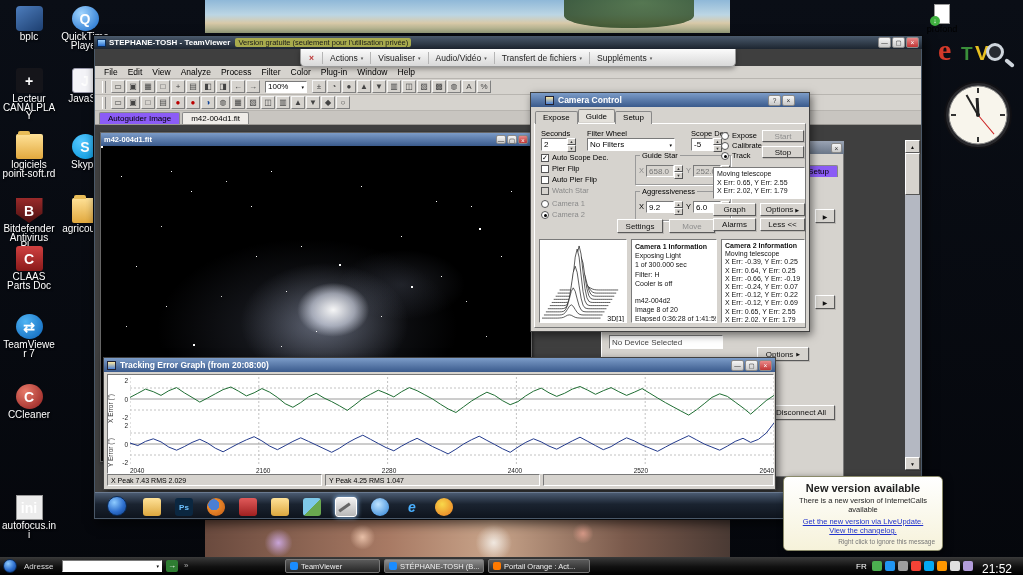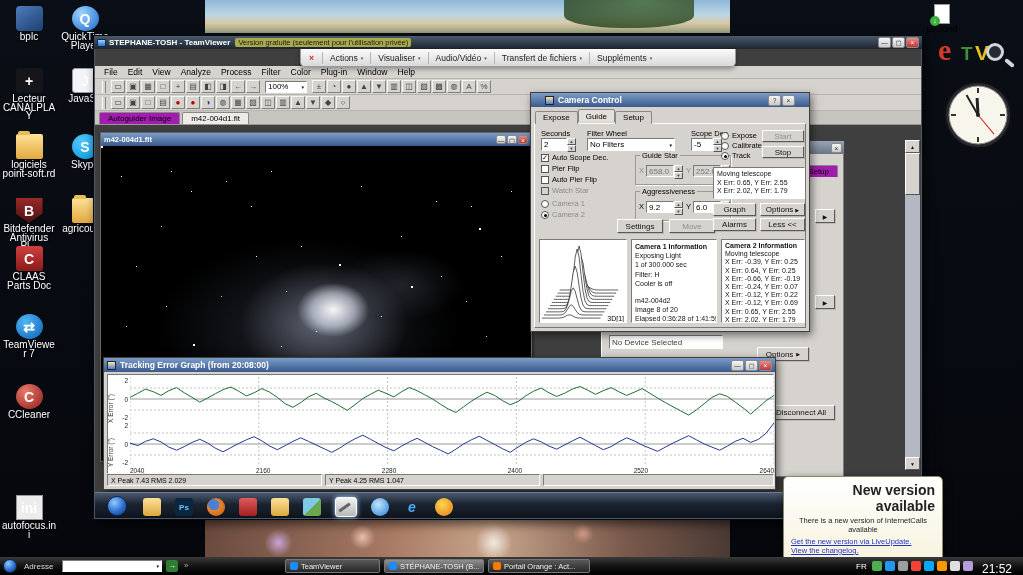--- a/index.html
+++ b/index.html
@@ -53,21 +53,21 @@
 .spinv{position:absolute;width:9px;display:flex;flex-direction:column}
 .spinv span{flex:1;background:#d6d3ce;border:1px solid;border-color:#fff #555 #555 #fff;font-size:4px;line-height:5px;text-align:center;color:#333}
 
 .mi{padding:0 5px;cursor:pointer}
 .tbrow{background:#d6d3ce;display:flex;align-items:center;gap:2px;padding-left:4px;border-bottom:1px solid #b8b5b0}
 .grip{width:4px;height:12px;border-left:1px solid #fff;border-right:1px solid #888;margin:0 3px}
 .tgrp{display:flex;gap:1px}
 .ti{width:14px;height:13px;background:#d6d3ce;border:1px solid;border-color:#f5f5f5 #808080 #808080 #f5f5f5;font-size:8px;display:flex;align-items:center;justify-content:center;color:#444;cursor:pointer}
 .ti.red{color:#b00}
 .ti.blue{color:#149}
-.doctab{padding:1px 8px;background:#a21caf;border:1px solid #888;border-bottom:none;font-size:8px;border-radius:2px 2px 0 0;cursor:pointer;white-space:nowrap}
+.doctab{padding:1px 8px;background:#8b5cf6;border:1px solid #888;border-bottom:none;font-size:8px;border-radius:2px 2px 0 0;cursor:pointer;white-space:nowrap}
 .doctab.active{background:#efece8}
 .ctab{padding:1px 7px;background:#d6d3ce;border:1px solid #888;border-bottom:none;font-size:8px;border-radius:2px 2px 0 0;position:relative;top:2px;cursor:pointer}
 .ctab.active{top:0;padding-top:2px;background:#e3e0da;z-index:2}
 
 .nebula{position:absolute;inset:0;background:
  radial-gradient(ellipse 48px 36px at 54% 52%, rgba(255,255,255,.95), rgba(235,240,255,.55) 45%, transparent 75%),
  radial-gradient(ellipse 120px 85px at 52% 56%, rgba(190,200,225,.4), transparent 70%),
  radial-gradient(ellipse 200px 120px at 48% 58%, rgba(120,130,160,.28), transparent 75%),
  radial-gradient(ellipse 90px 50px at 70% 44%, rgba(150,160,190,.18), transparent 70%)}
 .stars{position:absolute;left:0;top:0;width:1px;height:1px;background:#fff;box-shadow:20px 30px #fff,60px 80px #ddd,90px 45px #fff,120px 150px #ccc,150px 60px #fff,180px 200px #eee,200px 100px #fff,230px 250px #ddd,260px 40px #fff,280px 170px #eee,300px 90px #fff,320px 220px #ddd,340px 130px #fff,355px 280px #eee,370px 60px #fff,385px 190px #ddd,400px 110px #fff,415px 260px #eee,50px 250px #ddd,80px 300px #fff,110px 220px #eee,140px 280px #fff,25px 180px #ddd,35px 120px #fff,65px 160px #eee,95px 260px #fff,125px 35px #ddd,155px 110px #fff,185px 145px #eee,215px 185px #fff,245px 215px #ddd,275px 245px #fff,305px 275px #eee,335px 55px #fff,365px 155px #ddd,395px 235px #fff,410px 45px #eee,170px 25px #fff,250px 300px #ddd,70px 25px #eee}
@@ -99,22 +99,22 @@
 .tbtn.active{background:linear-gradient(#8f8f8f,#474747)}
 .bico{width:8px;height:8px;border-radius:2px;flex:none}
 .tray{position:absolute;left:872px;top:4px;display:flex;gap:3px}
 .tri{width:10px;height:10px;border-radius:2px;cursor:pointer}
 
 .tvi{padding:0 7px;display:flex;align-items:center;gap:3px;cursor:pointer;white-space:nowrap}
 .car{font-size:5px;color:#555}
 .sep{width:1px;height:12px;background:#b5b5b5;flex:none}
 
 .balloon{background:linear-gradient(#ffffff,#f6f2da);border:1px solid #8a8a6a;border-radius:5px;box-shadow:2px 2px 7px rgba(0,0,0,.55);padding:5px 7px;font-size:7.5px;color:#222}
-.balloon .bt{font-weight:bold;font-size:14px;text-align:right}
-.balloon a{color:#2233cc;text-decoration:underline;display:block;text-align:left;cursor:pointer}
+.balloon .bt{font-weight:bold;font-size:11px;text-align:center}
+.balloon a{color:#2233cc;text-decoration:underline;display:block;text-align:center;cursor:pointer}
 .balloon .bf{color:#777;font-size:6.5px;text-align:right;margin-top:3px}
 .wicon{width:9px;height:9px;background:linear-gradient(#ffe9a0,#4a7fd4);border:1px solid #223;flex:none}
 </style>
 </head>
 <body>
 
 <div id="screen">
 
   <div class="abs photo-top" style="left:205px;top:0;width:525px;height:33px"></div>
   <div class="abs photo-bot" style="left:205px;top:520px;width:525px;height:38px"></div>

